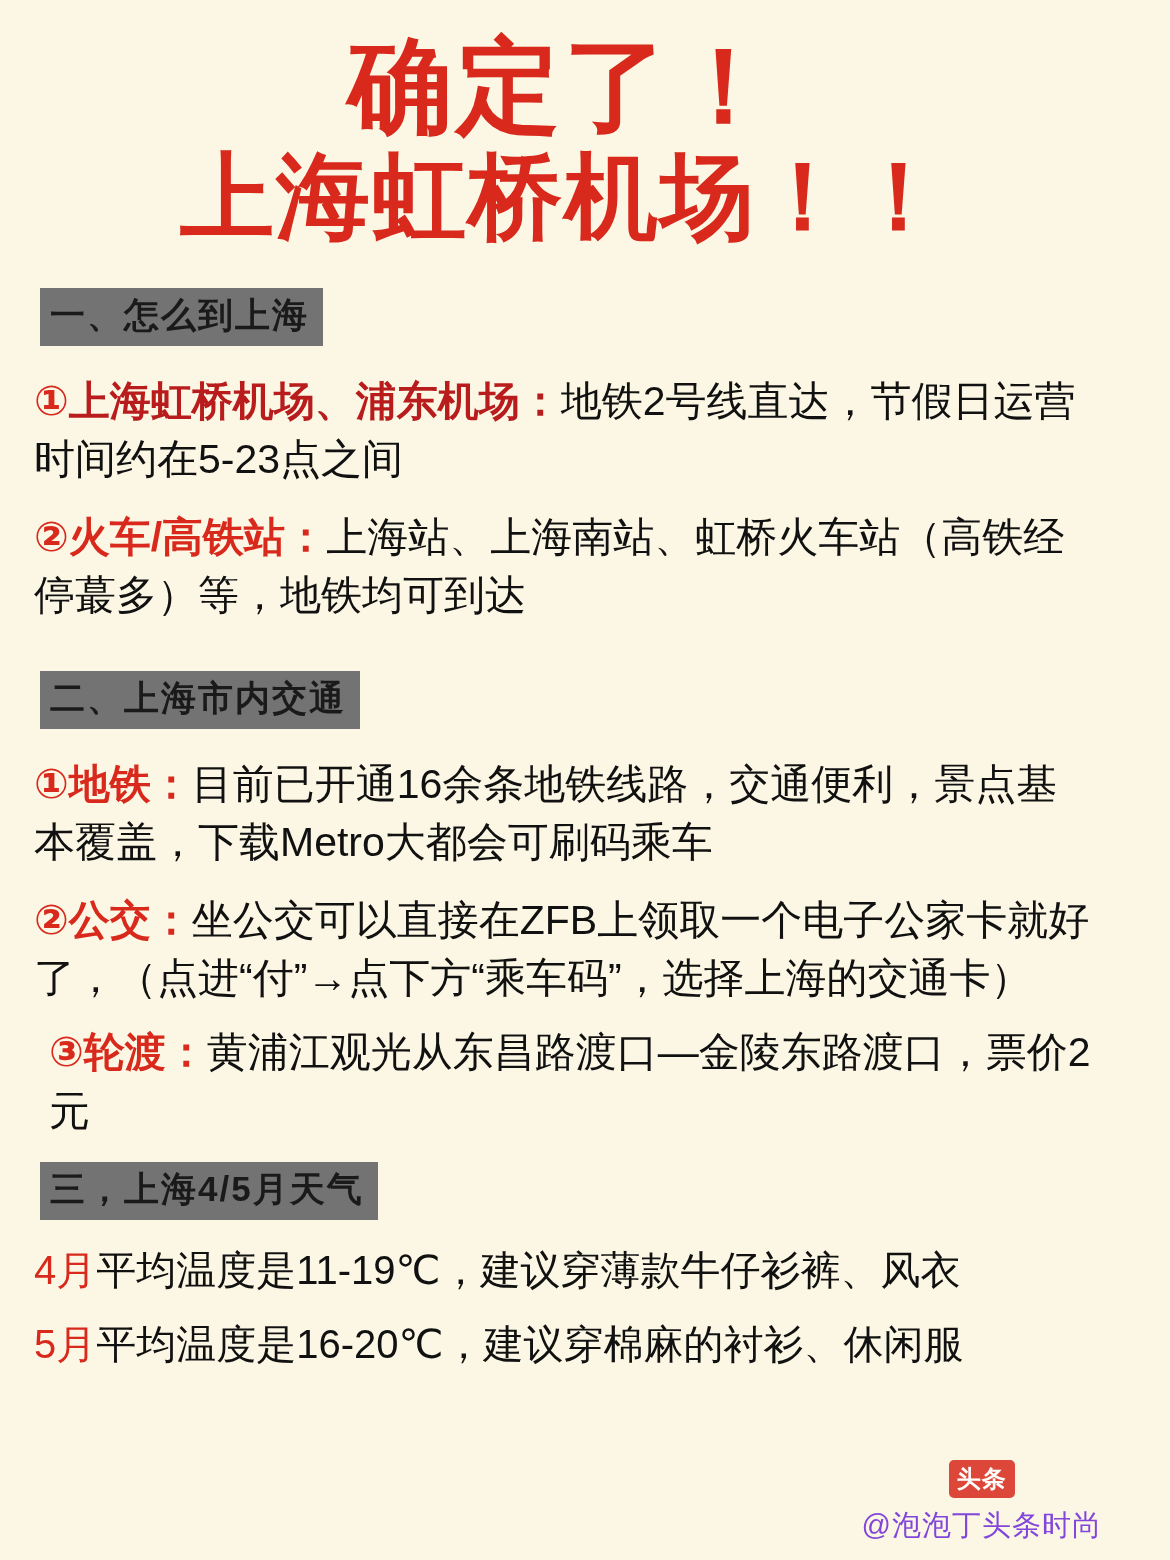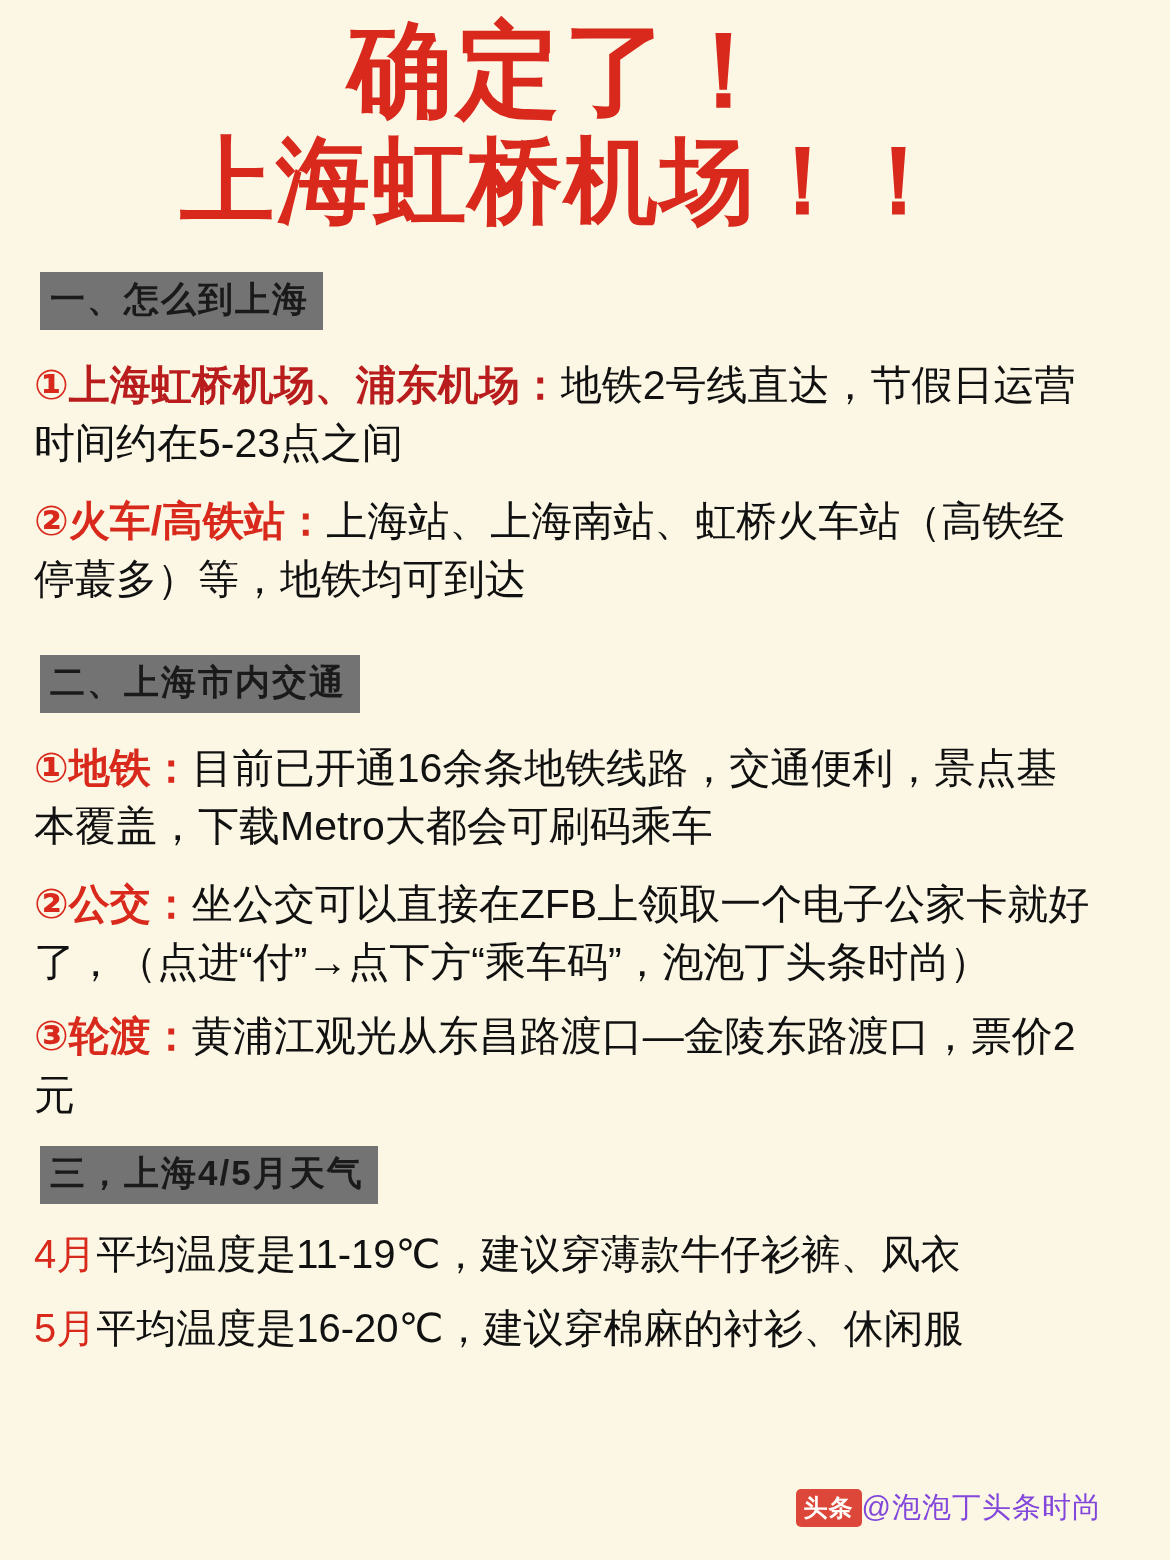--- a/index.html
+++ b/index.html
@@ -12,21 +12,21 @@
     background: #fbf7e4;
     font-family: "Liberation Sans", "DejaVu Sans", sans-serif;
     overflow: hidden;
     position: relative;
   }
   .page {
     position: relative;
     width: 1128px;
     height: 1560px;
     box-sizing: border-box;
-    padding: 0 34px;
+    padding: 16px 34px;
   }
   .title-block {
     text-align: center;
     padding-top: 12px;
   }
   .title-line {
     color: #d8291c;
     font-weight: bold;
     letter-spacing: 4px;
     line-height: 1.12;
@@ -54,40 +54,41 @@
   .sec3-head { margin-top: 22px; }
 
   .para {
     font-size: 41px;
     line-height: 1.42;
     color: #111;
     margin: 20px 0 0 0;
     letter-spacing: 0px;
     word-break: break-all;
   }
-  .para.tight { margin-top: 16px; }
+  .para.tight { margin-top: 16px; margin-left: 15px; }
   .red { color: #d8291c; }
   .red-b { color: #d8291c; font-weight: bold; }
   .orange-b { color: #b91c1c; font-weight: bold; }
   .blk { color: #111; }
 
   .weather-line {
     font-size: 40px;
     line-height: 1.5;
     color: #111;
     margin: 14px 0 0 0;
   }
   .watermark {
     position: absolute;
     right: 26px;
-    bottom: 32px;
+    bottom: 14px;
     display: flex;
     align-items: center;
-    gap: 0;
+    gap: 8px;
     opacity: 0.85;
+    flex-direction: column;
   }
   .wm-badge {
     background: #d8291c;
     color: #fff;
     font-size: 24px;
     font-weight: bold;
     border-radius: 5px;
     padding: 3px 8px;
     letter-spacing: 1px;
   }
@@ -120,21 +121,21 @@
   </div>
 
   <div>
     <div class="section-head sec2-head">二、上海市内交通</div>
 
     <p class="para">
       <span class="red-b">①</span><span class="red-b">地铁</span><span class="red-b">：</span><span class="blk">目前已开通16余条地铁线路，交通便利，景点基本覆盖，下载Metro大都会可刷码乘车</span>
     </p>
 
     <p class="para">
-      <span class="red-b">②</span><span class="red-b">公交</span><span class="red-b">：</span><span class="blk">坐公交可以直接在ZFB上领取一个电子公家卡就好了，（点进“付”→点下方“乘车码”，泡泡丁头条时尚）</span>
+      <span class="red-b">②</span><span class="red-b">公交</span><span class="red-b">：</span><span class="blk">坐公交可以直接在ZFB上领取一个电子公家卡就好了，（点进“付”→点下方“乘车码”，选择上海的交通卡）</span>
     </p>
 
     <p class="para tight">
       <span class="red-b">③</span><span class="red-b">轮渡</span><span class="red-b">：</span><span class="blk">黄浦江观光从东昌路渡口—金陵东路渡口，票价2元</span>
     </p>
   </div>
 
   <div>
     <div class="section-head sec3-head">三，上海4/5月天气</div>
 

